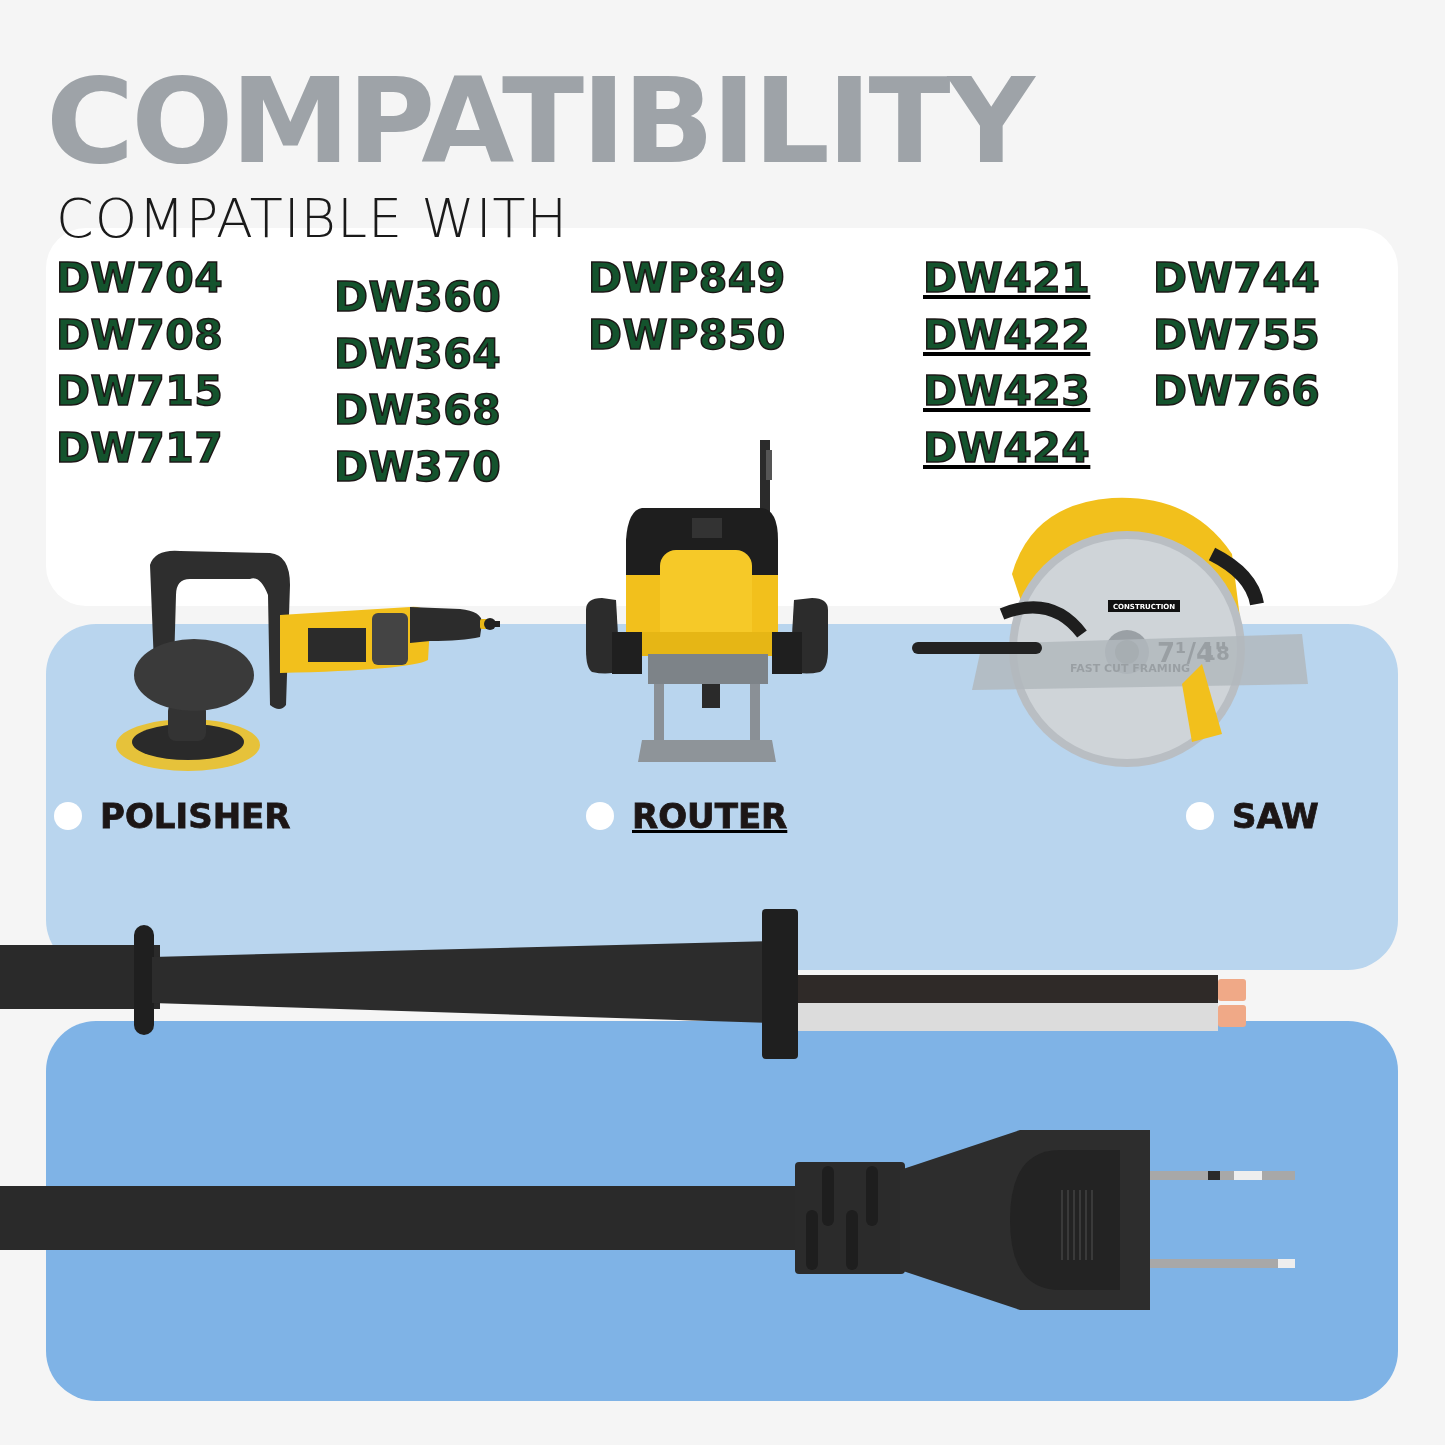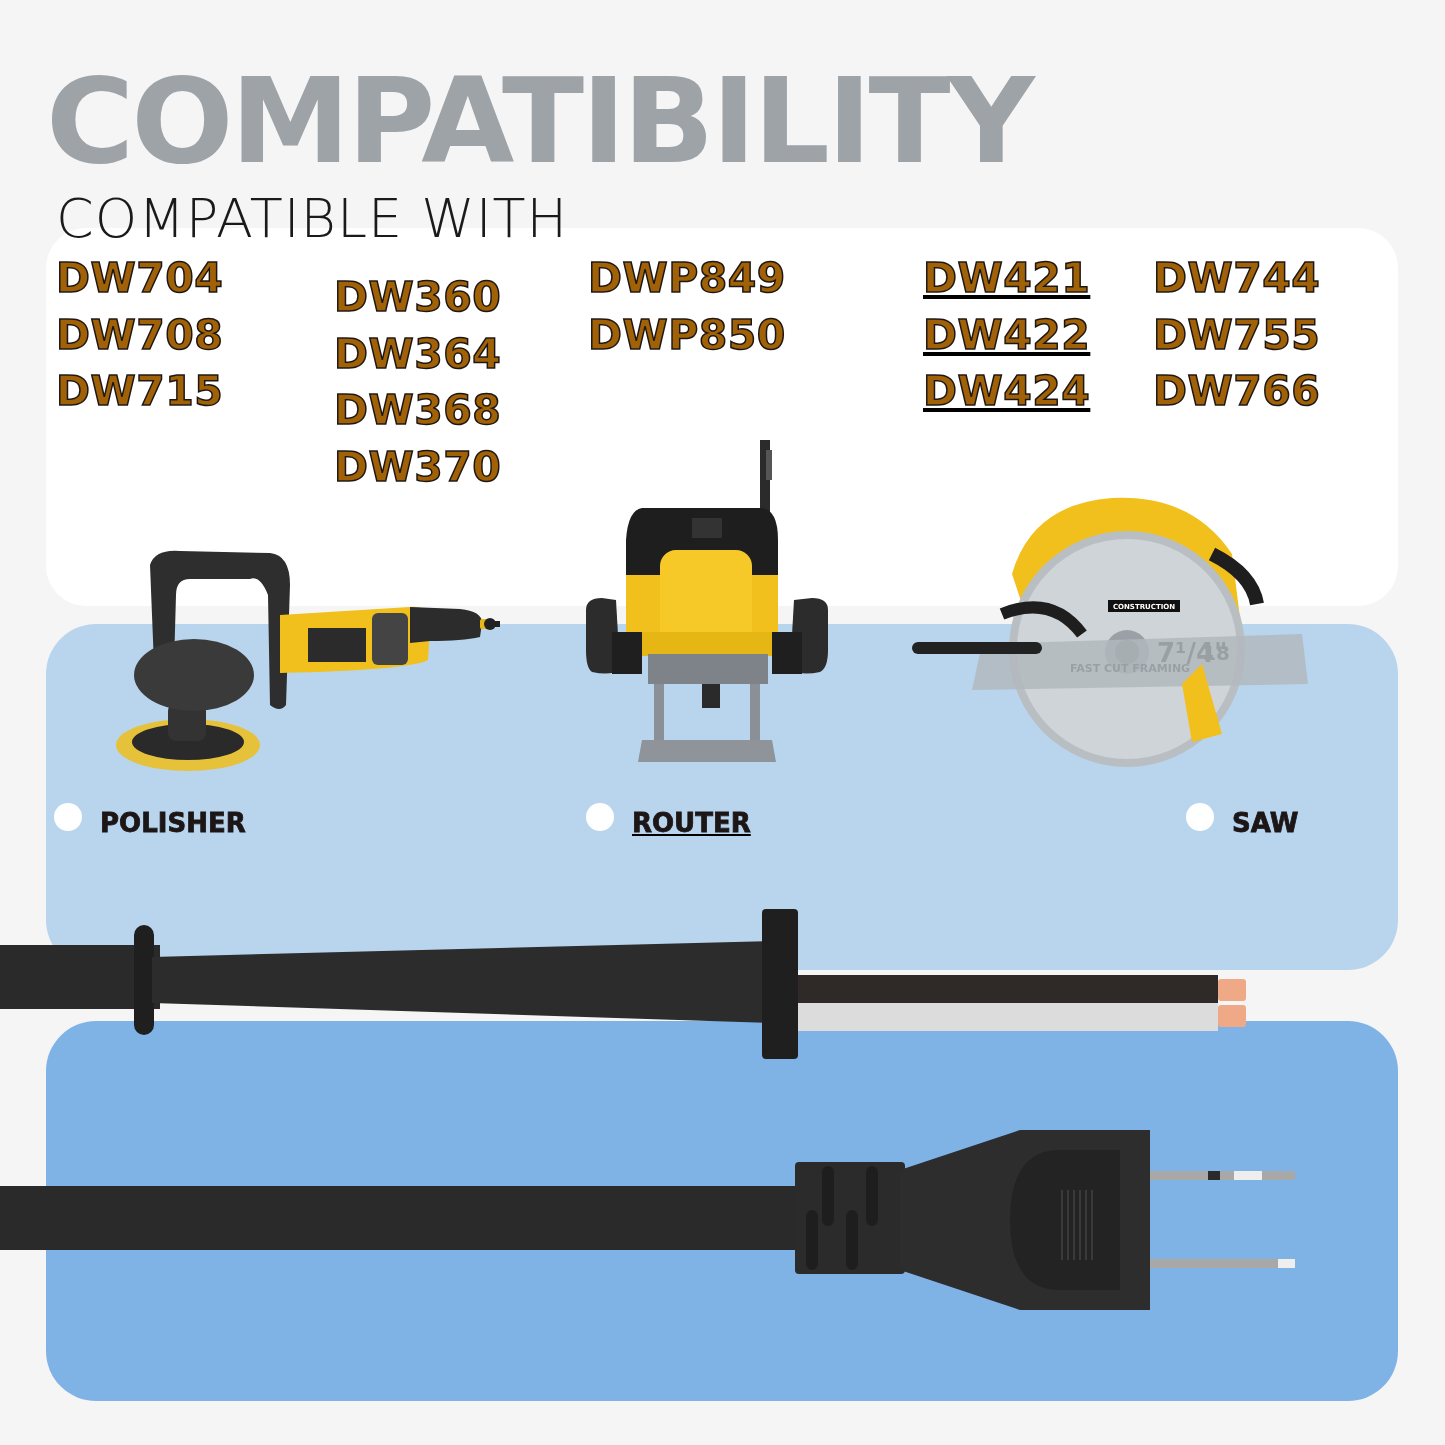--- a/index.html
+++ b/index.html
@@ -4,54 +4,56 @@
 <style>
   html,body{margin:0;padding:0;}
   body{width:1445px;height:1445px;background:#f5f5f5;position:relative;overflow:hidden;font-family:"Liberation Sans",sans-serif;}
   .abs{position:absolute;}
   .title{left:46px;top:62px;font-size:118px;font-weight:900;color:#9ea3a8;letter-spacing:-3px;line-height:1;font-family:"DejaVu Sans",sans-serif;transform:scaleX(1.02);transform-origin:left;}
   .subtitle{left:56px;top:192px;font-size:54px;color:#1a1a1a;letter-spacing:1px;line-height:1;font-family:"DejaVu Sans",sans-serif;font-weight:300;}
   .white-panel{left:46px;top:228px;width:1352px;height:378px;background:#ffffff;border-radius:40px 40px 40px 40px;}
   .light-panel{left:46px;top:624px;width:1352px;height:346px;background:#b9d5ee;border-radius:50px 50px 50px 50px;}
   .dark-panel{left:46px;top:1021px;width:1352px;height:380px;background:#7fb3e6;border-radius:50px;}
   .col{top:250px;}
-  .model{font-family:"DejaVu Sans",sans-serif;font-weight:900;font-size:41px;color:#a16207;line-height:56.5px;letter-spacing:0.5px;-webkit-text-stroke:1.5px #1c1616;}
+  .model{font-family:"DejaVu Sans",sans-serif;font-weight:900;font-size:41px;color:#14532d;line-height:56.5px;letter-spacing:0.5px;-webkit-text-stroke:1.5px #1c1616;}
   .label-row{top:796px;display:flex;align-items:center;gap:18px;}
   .dot{width:28px;height:28px;border-radius:50%;background:#fff;}
-  .tool-label{font-family:"DejaVu Sans",sans-serif;font-weight:900;font-size:26px;color:#1c1616;margin-top:12px;-webkit-text-stroke:0.8px #1c1616;}
+  .tool-label{font-family:"DejaVu Sans",sans-serif;font-weight:900;font-size:34px;color:#1c1616;-webkit-text-stroke:0.8px #1c1616;}
   svg{position:absolute;}
 </style>
 </head>
 <body>
 
 <div class="abs white-panel"></div>
 <div class="abs light-panel"></div>
 <div class="abs dark-panel"></div>
 
 <div class="abs title">COMPATIBILITY</div>
 <div class="abs subtitle">COMPATIBLE WITH</div>
 
 <div class="abs col" style="left:56px;">
   <div class="model">DW704</div>
   <div class="model">DW708</div>
   <div class="model">DW715</div>
+  <div class="model">DW717</div>
 </div>
 <div class="abs col" style="left:334px;margin-top:19px;">
   <div class="model">DW360</div>
   <div class="model">DW364</div>
   <div class="model">DW368</div>
   <div class="model">DW370</div>
 </div>
 <div class="abs col" style="left:588px;">
   <div class="model">DWP849</div>
   <div class="model">DWP850</div>
 </div>
 <div class="abs col" style="left:923px;text-decoration:underline;">
   <div class="model">DW421</div>
   <div class="model">DW422</div>
+  <div class="model">DW423</div>
   <div class="model">DW424</div>
 </div>
 <div class="abs col" style="left:1153px;text-align:center;">
   <div class="model">DW744</div>
   <div class="model">DW755</div>
   <div class="model">DW766</div>
 </div>
 
 <svg style="left:110px;top:545px;" width="390" height="230" viewBox="0 0 390 230">
   <ellipse cx="78" cy="200" rx="72" ry="26" fill="#e6c23a"></ellipse>

